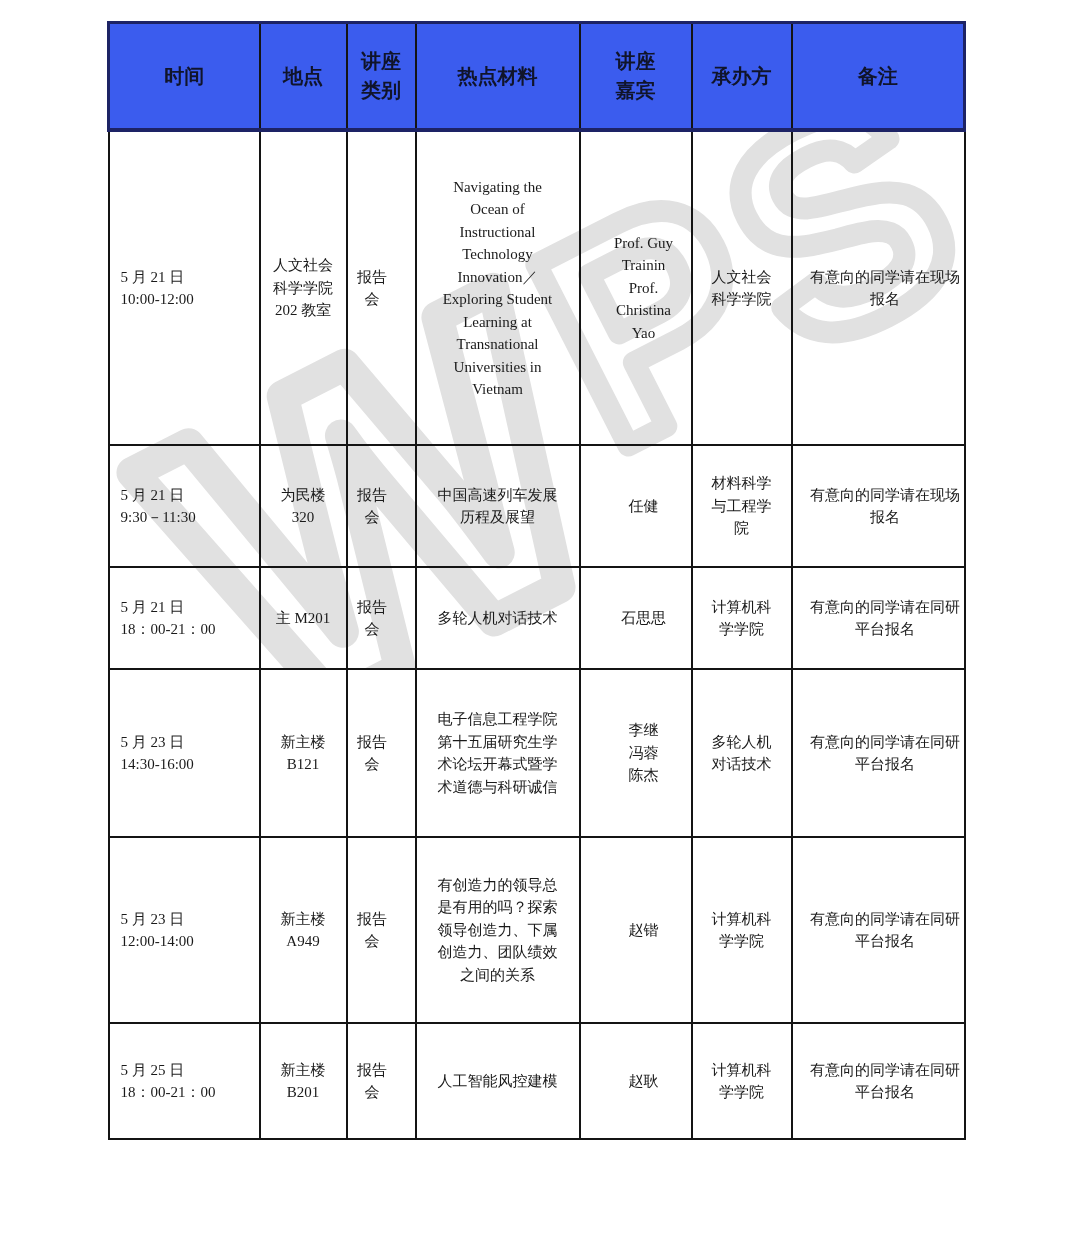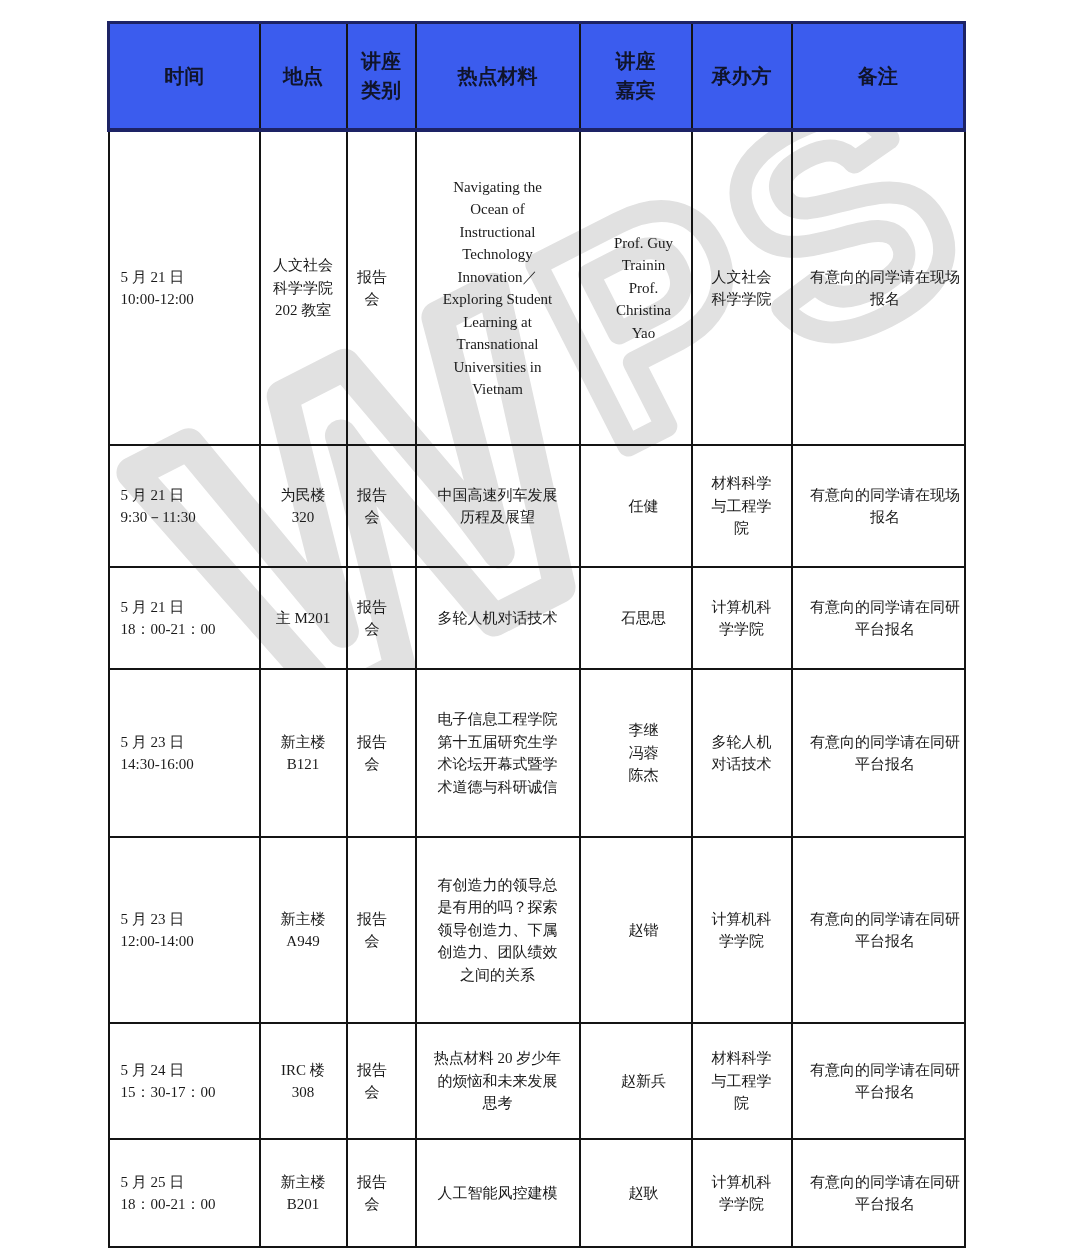--- a/index.html
+++ b/index.html
@@ -179,31 +179,20 @@
 12:00-14:00</td>
       <td class="k-location">新主楼
 A949</td>
       <td class="k-category">报告会</td>
       <td class="k-title">有创造力的领导总是有用的吗？探索领导创造力、下属创造力、团队绩效之间的关系</td>
       <td class="k-guest">赵锴</td>
       <td class="k-organizer">计算机科学学院</td>
       <td class="k-note">有意向的同学请在同研平台报名</td>
     </tr>
         <tr>
-      <td class="k-time">5 月 24 日
-15：30-17：00</td>
-      <td class="k-location">IRC 楼
-308</td>
-      <td class="k-category">报告会</td>
-      <td class="k-title">热点材料 20 岁少年的烦恼和未来发展思考</td>
-      <td class="k-guest">赵新兵</td>
-      <td class="k-organizer">材料科学与工程学院</td>
-      <td class="k-note">有意向的同学请在同研平台报名</td>
-    </tr>
-        <tr>
       <td class="k-time">5 月 25 日
 18：00-21：00</td>
       <td class="k-location">新主楼
 B201</td>
       <td class="k-category">报告会</td>
       <td class="k-title">人工智能风控建模</td>
       <td class="k-guest">赵耿</td>
       <td class="k-organizer">计算机科学学院</td>
       <td class="k-note">有意向的同学请在同研平台报名</td>
     </tr>

